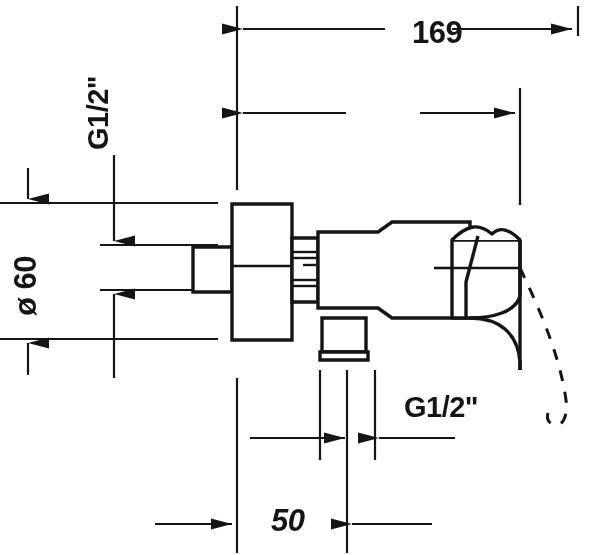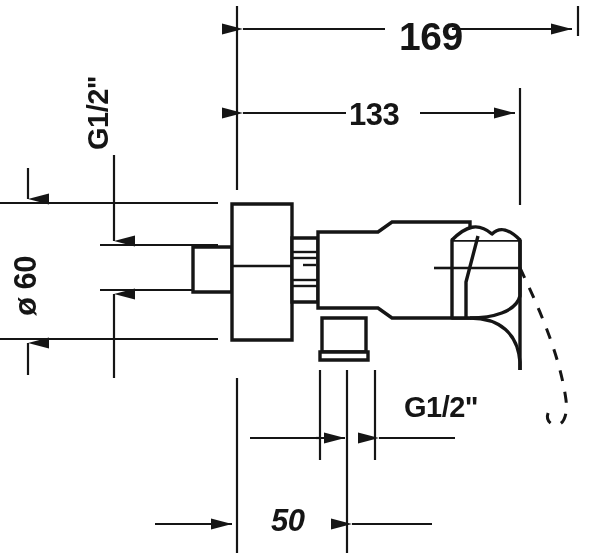--- a/index.html
+++ b/index.html
@@ -26,21 +26,21 @@
   }
   .dim-label {
     position: absolute;
     color: #151515;
     font-family: "Liberation Sans", sans-serif;
     font-weight: bold;
     line-height: 1;
     white-space: nowrap;
     letter-spacing: -0.5px;
   }
-  .lbl-169 { left: 399px; top: 17px;  font-size: 39px; }
+  .lbl-169 { left: 412px; top: 17px;  font-size: 31px; }
   .lbl-133 { left: 349px; top: 99px;  font-size: 31px; }
   .lbl-g12-bottom { left: 404px; top: 393px; font-size: 29px; }
   .lbl-50  { left: 271px; top: 505px; font-size: 31px; font-style: italic; }
   .lbl-g12-vert {
     left: 84px;
     top: 46px;
     font-size: 29px;
     transform-origin: left top;
     transform: rotate(-90deg) translate(-104px, 0px);
   }
@@ -162,21 +162,20 @@
       <path d="M470,318 C500,318 518,334 520,362 L520,370"></path>
     </g>
 
     <g>
       <path d="M520,268 C540,310 560,356 566,400 C568,418 562,428 552,424 C546,421 546,412 552,408" stroke="#151515" stroke-width="3" fill="none" stroke-dasharray="11 11" stroke-linecap="butt"></path>
     </g>
   </svg>
 
   <div class="dim-label lbl-169">169</div>
 
-  <div class="dim-label lbl-133">133</div>
 
   <div class="dim-label lbl-g12-bottom">G1/2"</div>
 
   <div class="dim-label lbl-50">50</div>
 
   <div class="dim-label lbl-g12-vert">G1/2"</div>
 
   <div class="dim-label lbl-d60">ø 60</div>
 
 </div>

